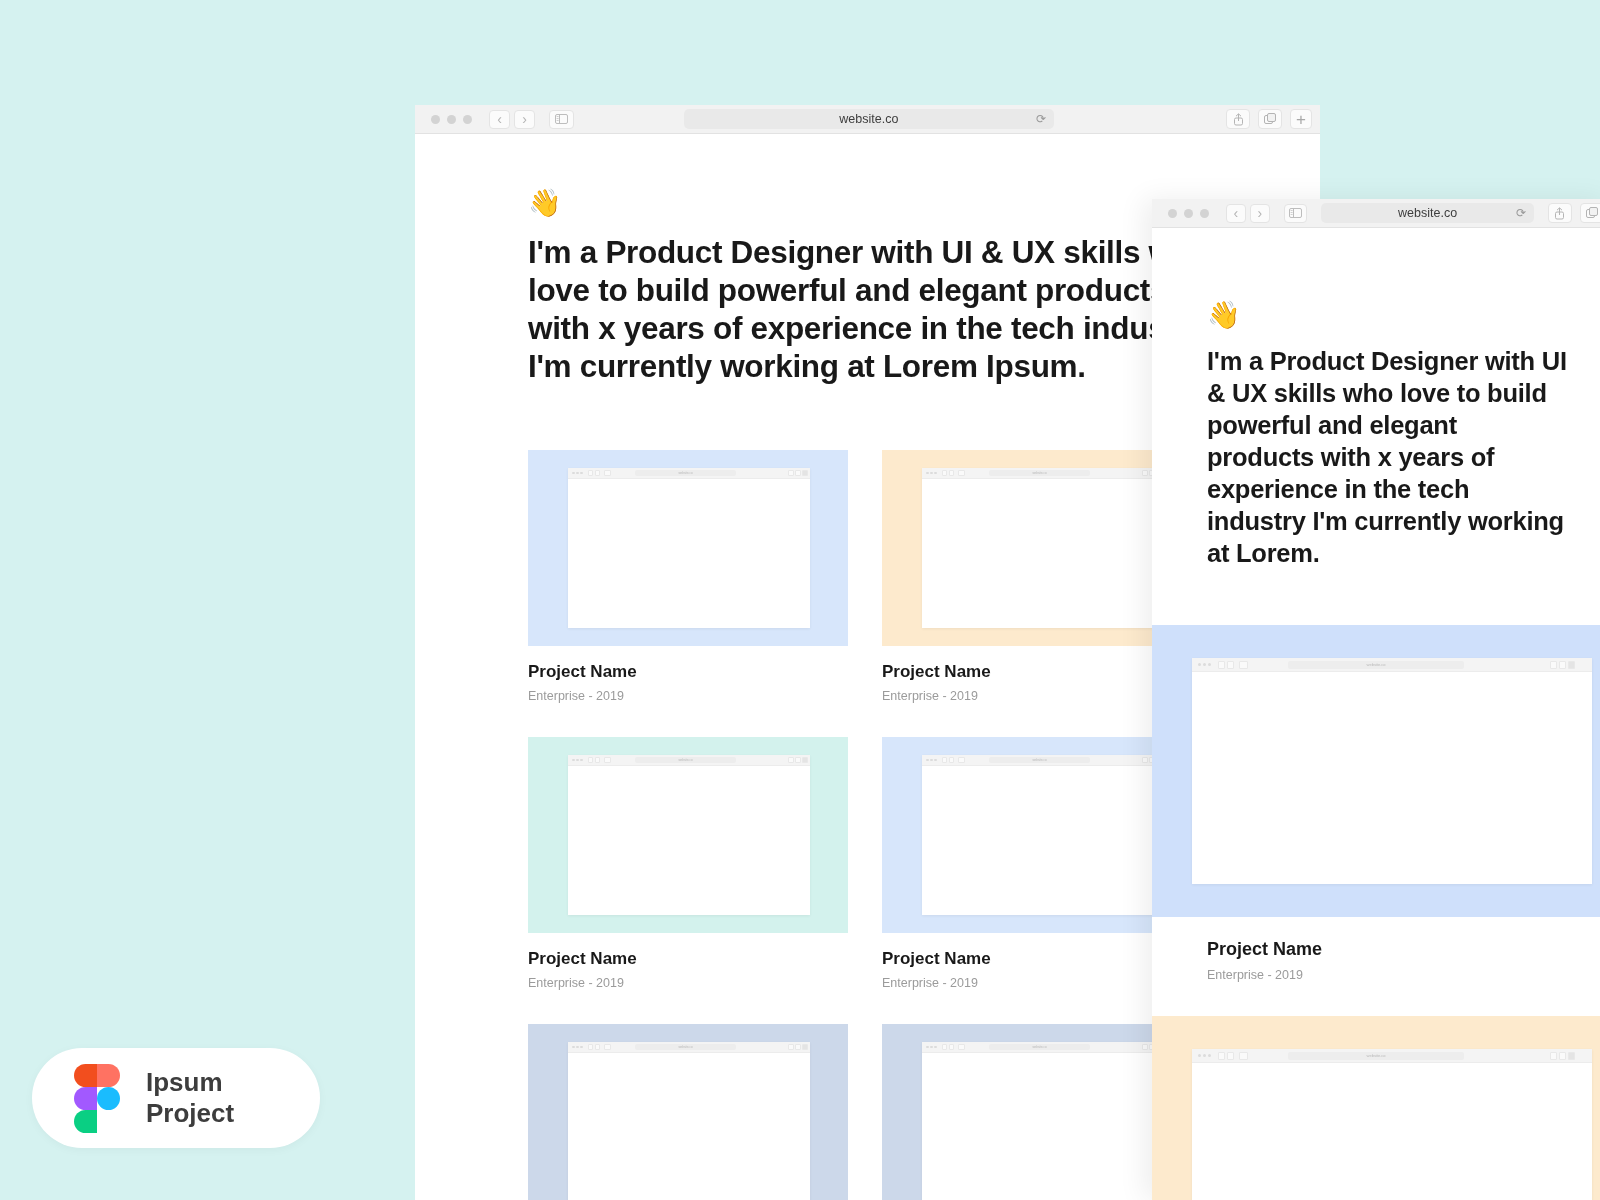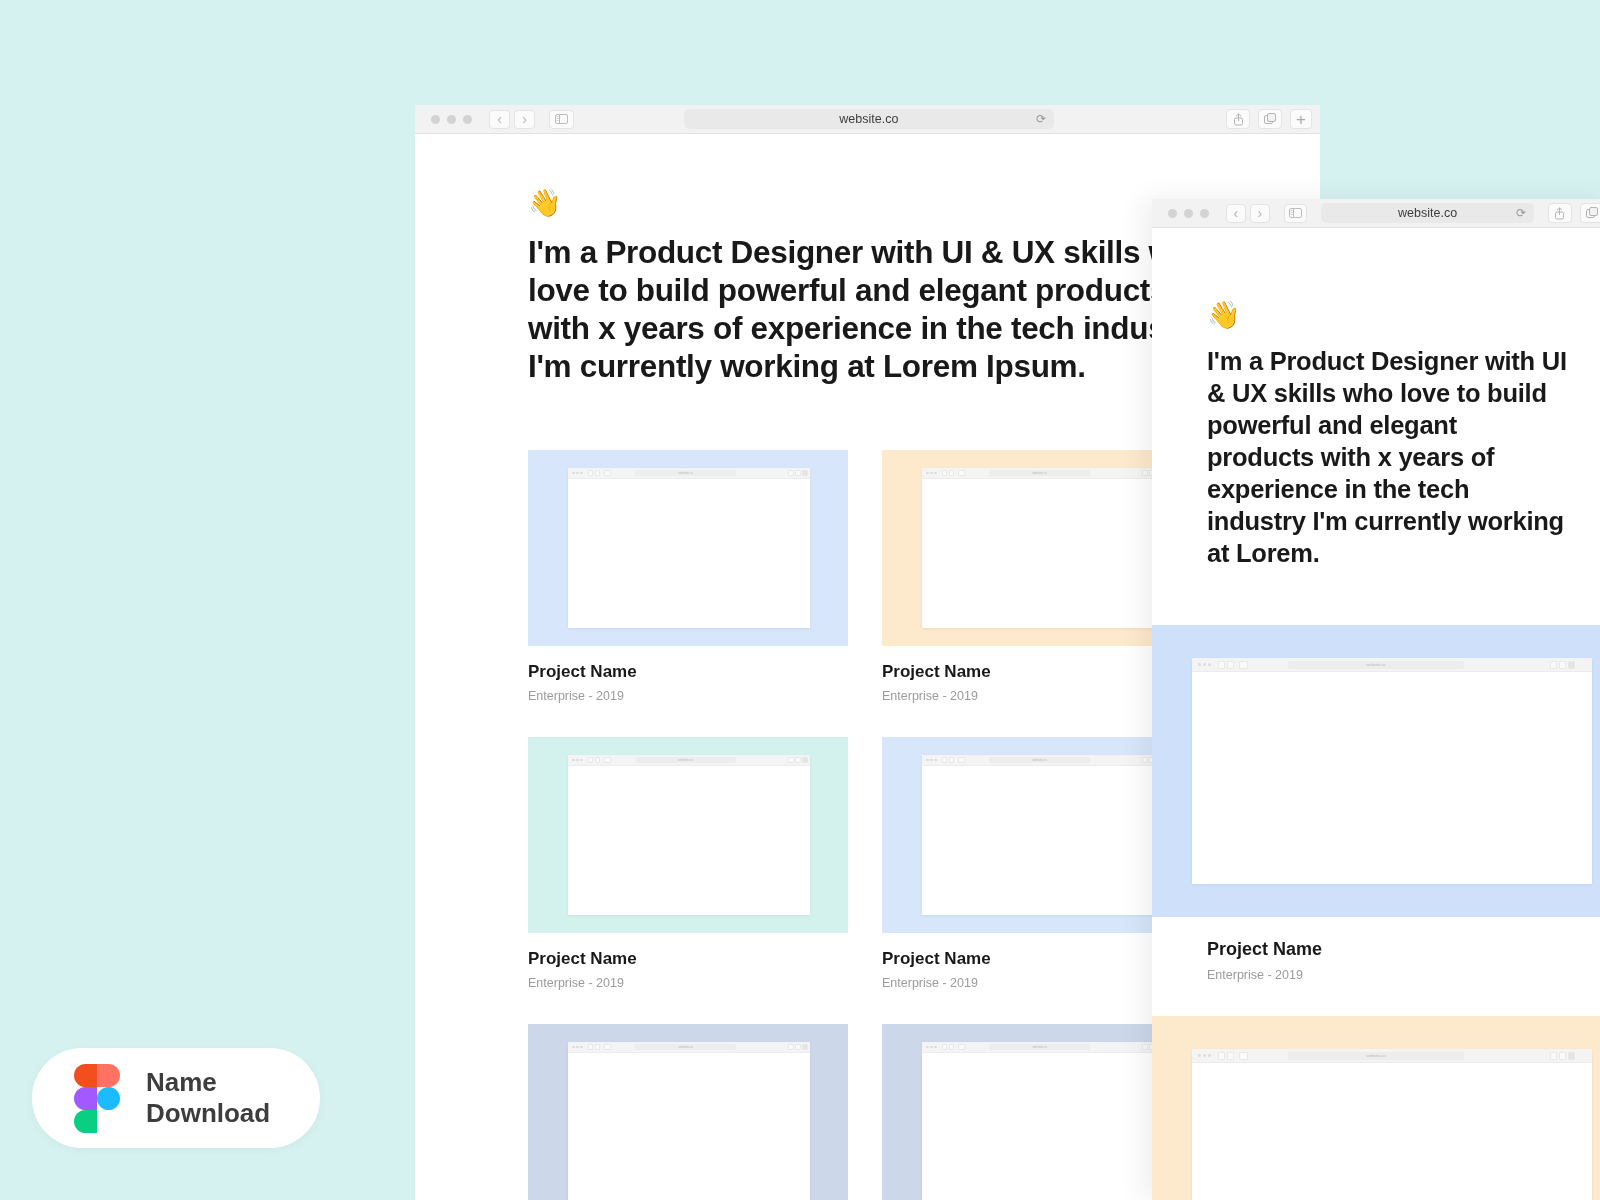--- a/index.html
+++ b/index.html
@@ -436,16 +436,16 @@
 
 <div class="badge">
   <div class="figma-logo">
     <span class="fg-tl"></span>
     <span class="fg-tr"></span>
     <span class="fg-ml"></span>
     <span class="fg-mr"></span>
     <span class="fg-bl"></span>
   </div>
   <div class="badge-text">
-    <div>Name</div>
-    <div>Download</div>
+    <div>Ipsum</div>
+    <div>Project</div>
   </div>
 </div>
 
 </body></html>

